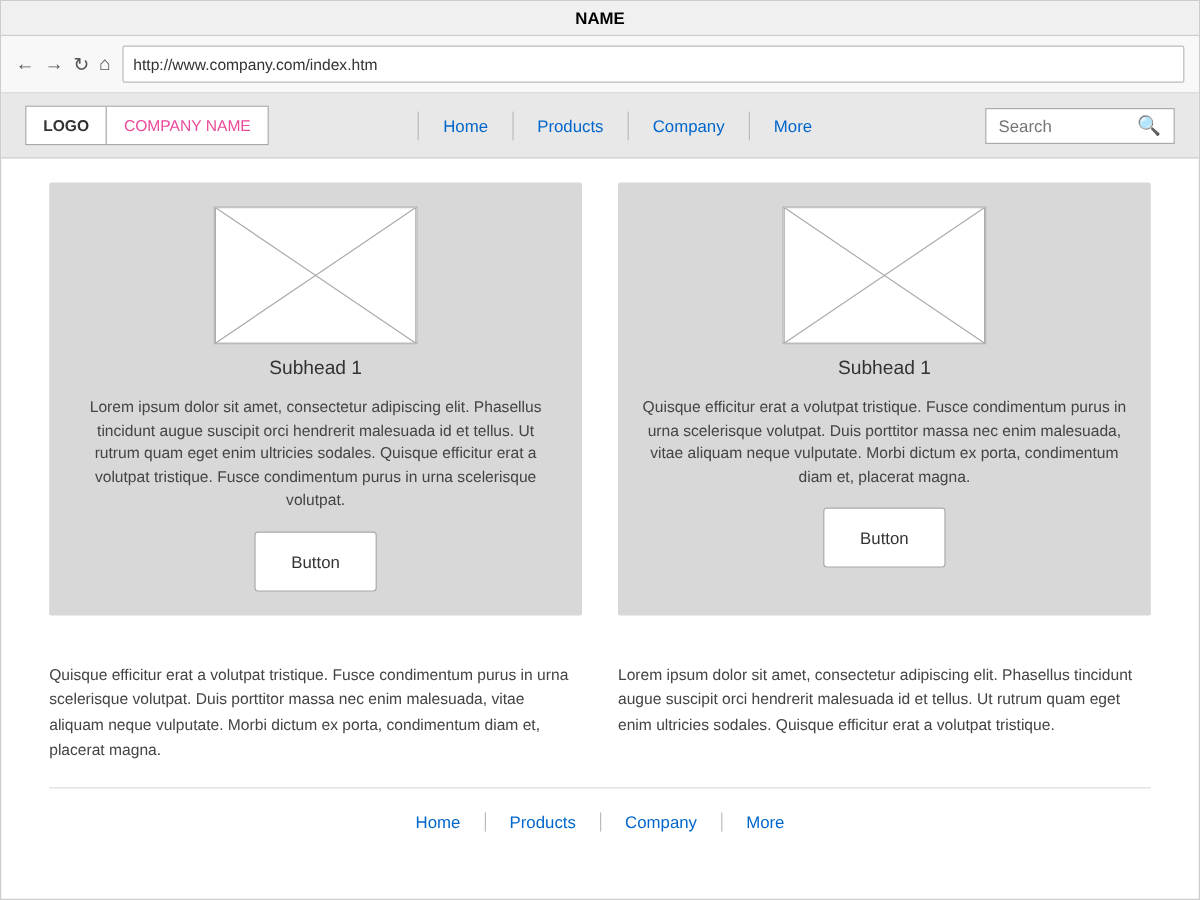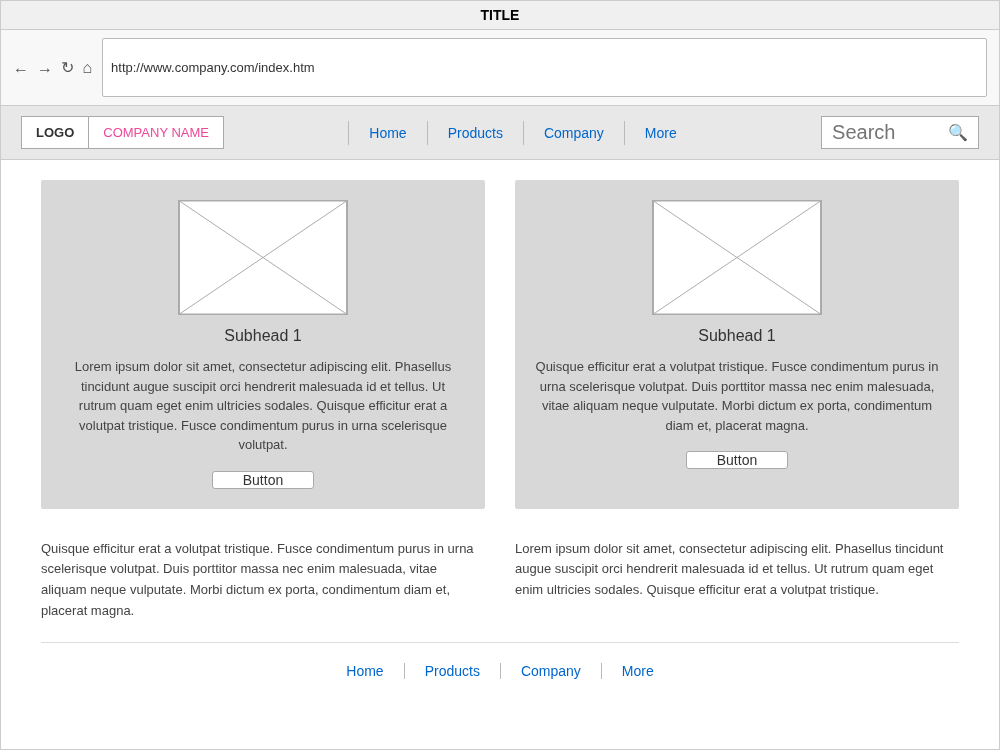--- a/index.html
+++ b/index.html
@@ -39,21 +39,21 @@
       font-size: 16px;
       color: #555;
       cursor: pointer;
       background: none;
       border: none;
     }
     .address-input {
       flex: 1;
       border: 1px solid #bbb;
       background: #fff;
-      padding: 21px 8px;
+      padding: 7px 8px;
       font-size: 13px;
       border-radius: 2px;
       color: #333;
     }
 
     
     .site-header {
       background: #e8e8e8;
       border-bottom: 1px solid #ccc;
       padding: 10px 20px;
@@ -102,21 +102,21 @@
       align-items: center;
       border: 1px solid #aaa;
       background: #fff;
       padding: 4px 10px;
       gap: 6px;
       margin-left: 20px;
     }
     .search-input {
       border: none;
       outline: none;
-      font-size: 20px;
+      font-size: 14px;
       color: #0369a1;
       background: transparent;
       width: 110px;
     }
     .search-icon {
       font-size: 16px;
       color: #555;
       cursor: pointer;
     }
 
@@ -129,21 +129,21 @@
       font-size: 48px;
       font-weight: bold;
       color: #111;
       margin-bottom: 30px;
     }
 
     
     .cards-row {
       display: flex;
       gap: 30px;
-      margin-bottom: 30px;
+      margin-bottom: 40px;
     }
     .card {
       flex: 1;
       background: #d8d8d8;
       padding: 20px;
       display: flex;
       flex-direction: column;
       align-items: center;
       gap: 12px;
       border-radius: 2px;
@@ -177,21 +177,21 @@
     }
     .card-body-text {
       font-size: 13px;
       color: #444;
       text-align: center;
       line-height: 1.5;
     }
     .card-button {
       background: #fff;
       border: 1px solid #aaa;
-      padding: 0 30px;
+      padding: 16px 30px;
       font-size: 14px;
       color: #333;
       cursor: pointer;
       border-radius: 3px;
       margin-top: 4px;
     }
 
     
     .body-text-row {
       display: flex;
@@ -222,21 +222,21 @@
       border-right: 1px solid #bbb;
     }
     .footer-link:last-child {
       border-right: none;
     }
   </style>
 </head>
 <body>
 
 <div class="title-bar">
-  <span>TITLE</span>
+  <span>NAME</span>
 </div>
 
 <div class="address-bar">
   <div class="nav-buttons">
     <button class="nav-btn">←</button>
     <button class="nav-btn">→</button>
     <button class="nav-btn">↻</button>
     <button class="nav-btn">⌂</button>
   </div>
   <input class="address-input" type="text" value="http://www.company.com/index.htm" style="">

